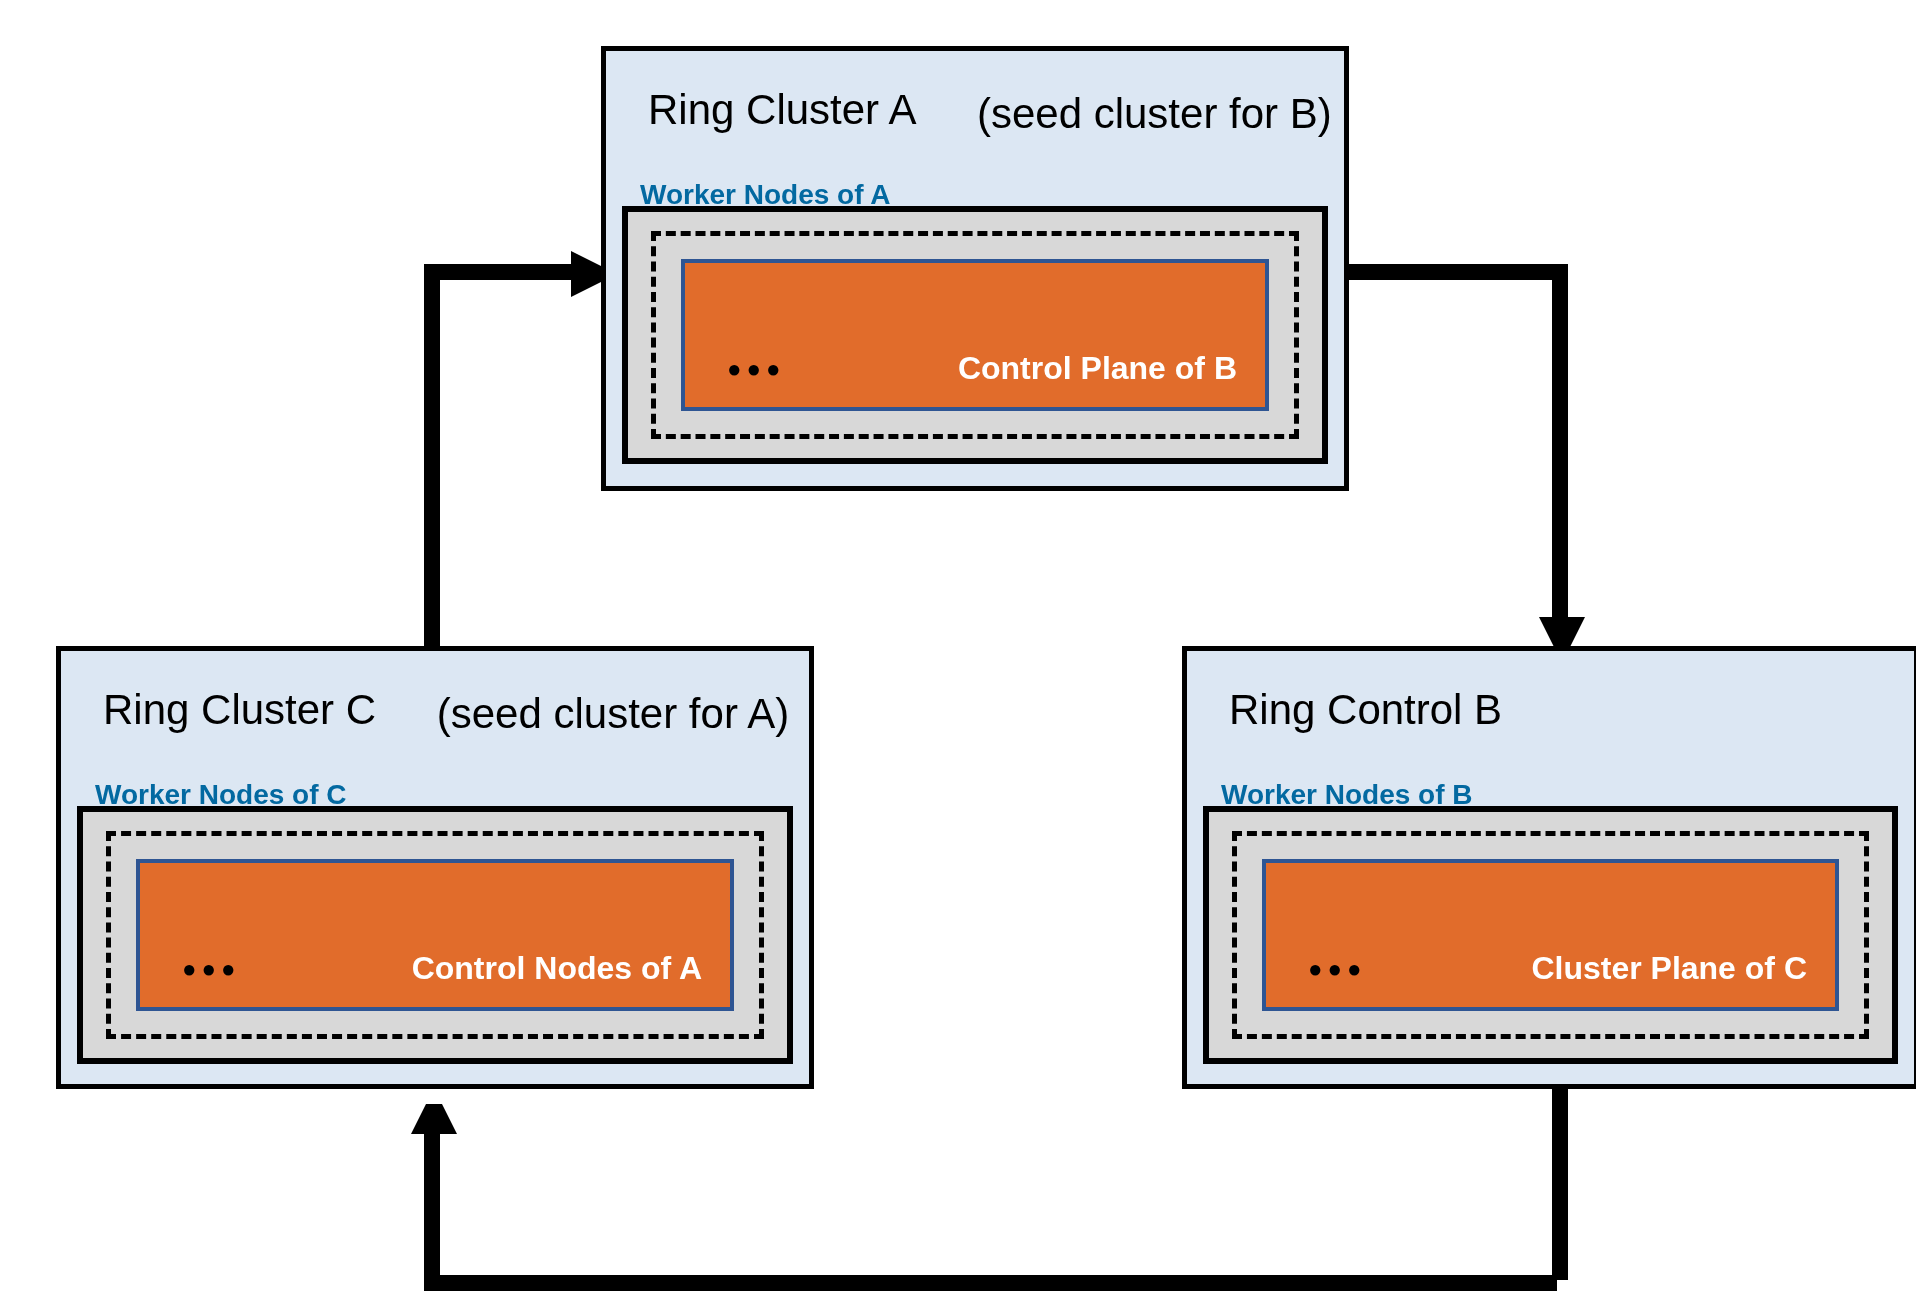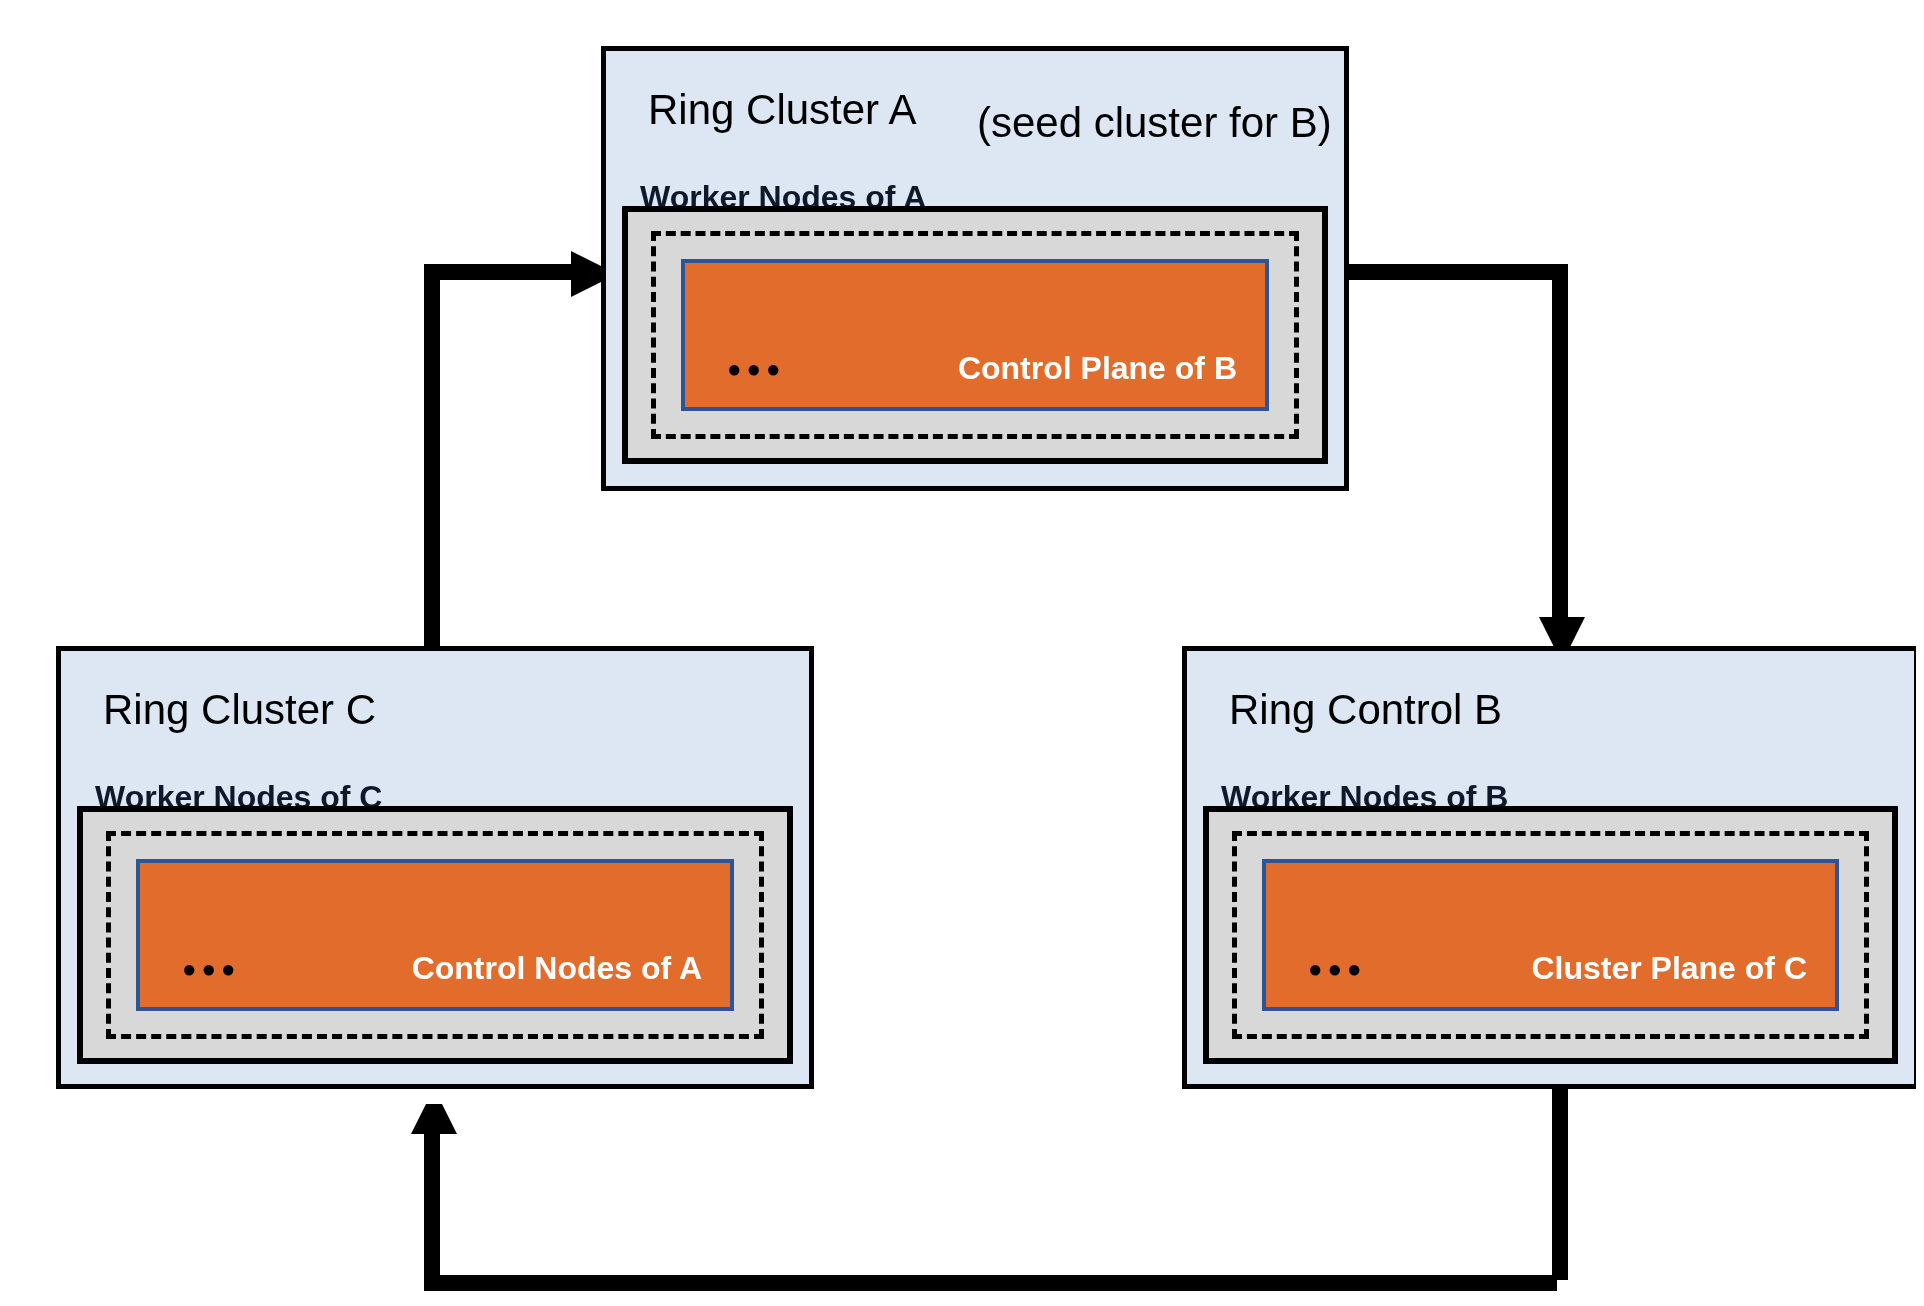--- a/index.html
+++ b/index.html
@@ -36,29 +36,29 @@
     top:22px; left:26px; right:10px;
     height:58px;
     font-size:42px;
     line-height:58px;
     color:#000;
     white-space:nowrap;
   }
   .seed-note{
     position:absolute;
     left:48%;
-    top:13px;
+    top:4px;
     white-space:nowrap;
   }
   .worker-label{
     position:absolute;
     top:120px; left:26px;
-    font-size:32px;
+    font-size:28px;
     font-weight:700;
-    color:#0f172a;
+    color:#0369a1;
     white-space:nowrap;
   }
   .worker-area{
     position:absolute;
     left:16px; right:16px; top:155px;
     height:258px;
     background:var(--worker-bg);
     border:6px solid var(--line);
     padding:19px 23px;
   }
@@ -133,20 +133,21 @@
           <span class="cp-dots">●●●</span>
           <span class="cp-label">Control Plane of B</span>
         </div>
       </div>
     </div>
   </div>
 
   <div class="cluster pos-c">
     <div class="cluster-title">
       <span>Ring Cluster C</span>
+      <span class="seed-note">(seed cluster for A)</span>
     </div>
     <div class="worker-label">Worker Nodes of C</div>
     <div class="worker-area">
       <div class="dashed-zone">
         <div class="control-plane">
           <span class="cp-dots">●●●</span>
           <span class="cp-label">Control Nodes of A</span>
         </div>
       </div>
     </div>

